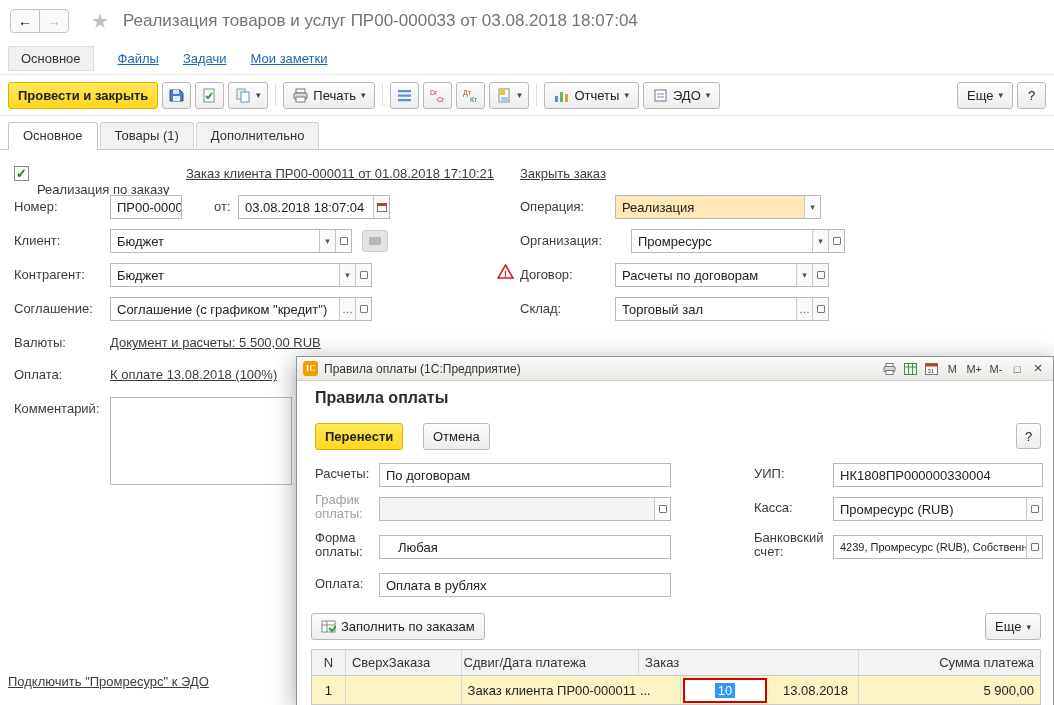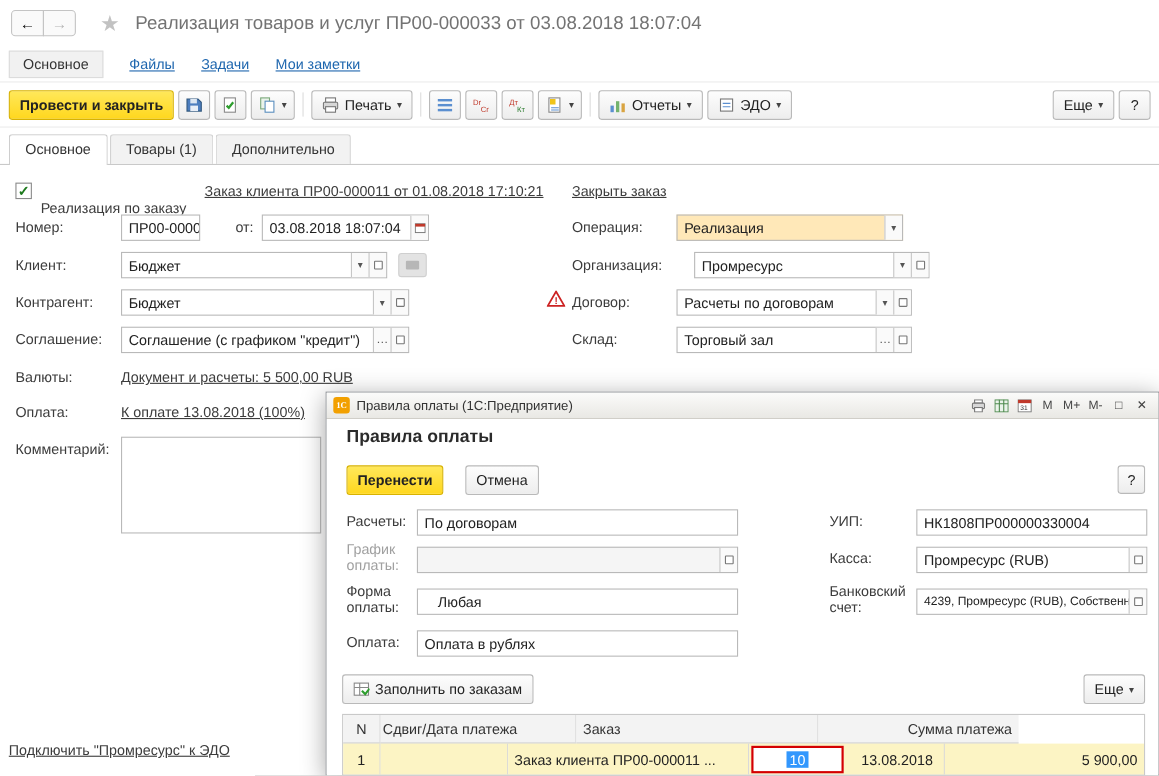--- a/index.html
+++ b/index.html
@@ -435,20 +435,21 @@
         <span>Заполнить по заказам</span>
       </button>
       <button class="btn" style="position:absolute;left:688px;top:232px;">
           <span>Еще</span>
           <span class="chev">▾</span>
         </button>
 
       <div class="ptable">
         <div class="prow phead">
           <div class="pcell c-n">N</div>
+          <div class="pcell c-over">СверхЗаказа</div>
           <div class="pcell c-shift">Сдвиг/Дата платежа</div>
           <div class="pcell c-order">Заказ</div>
           <div class="pcell c-sum">Сумма платежа</div>
         </div>
         <div class="prow pdata">
           <div class="pcell c-n">1</div>
           <div class="pcell c-over"></div>
           <div class="pcell c-order">Заказ клиента ПР00-000011 ...</div>
           <div class="pcell c-shift">
             <span class="editcell">

